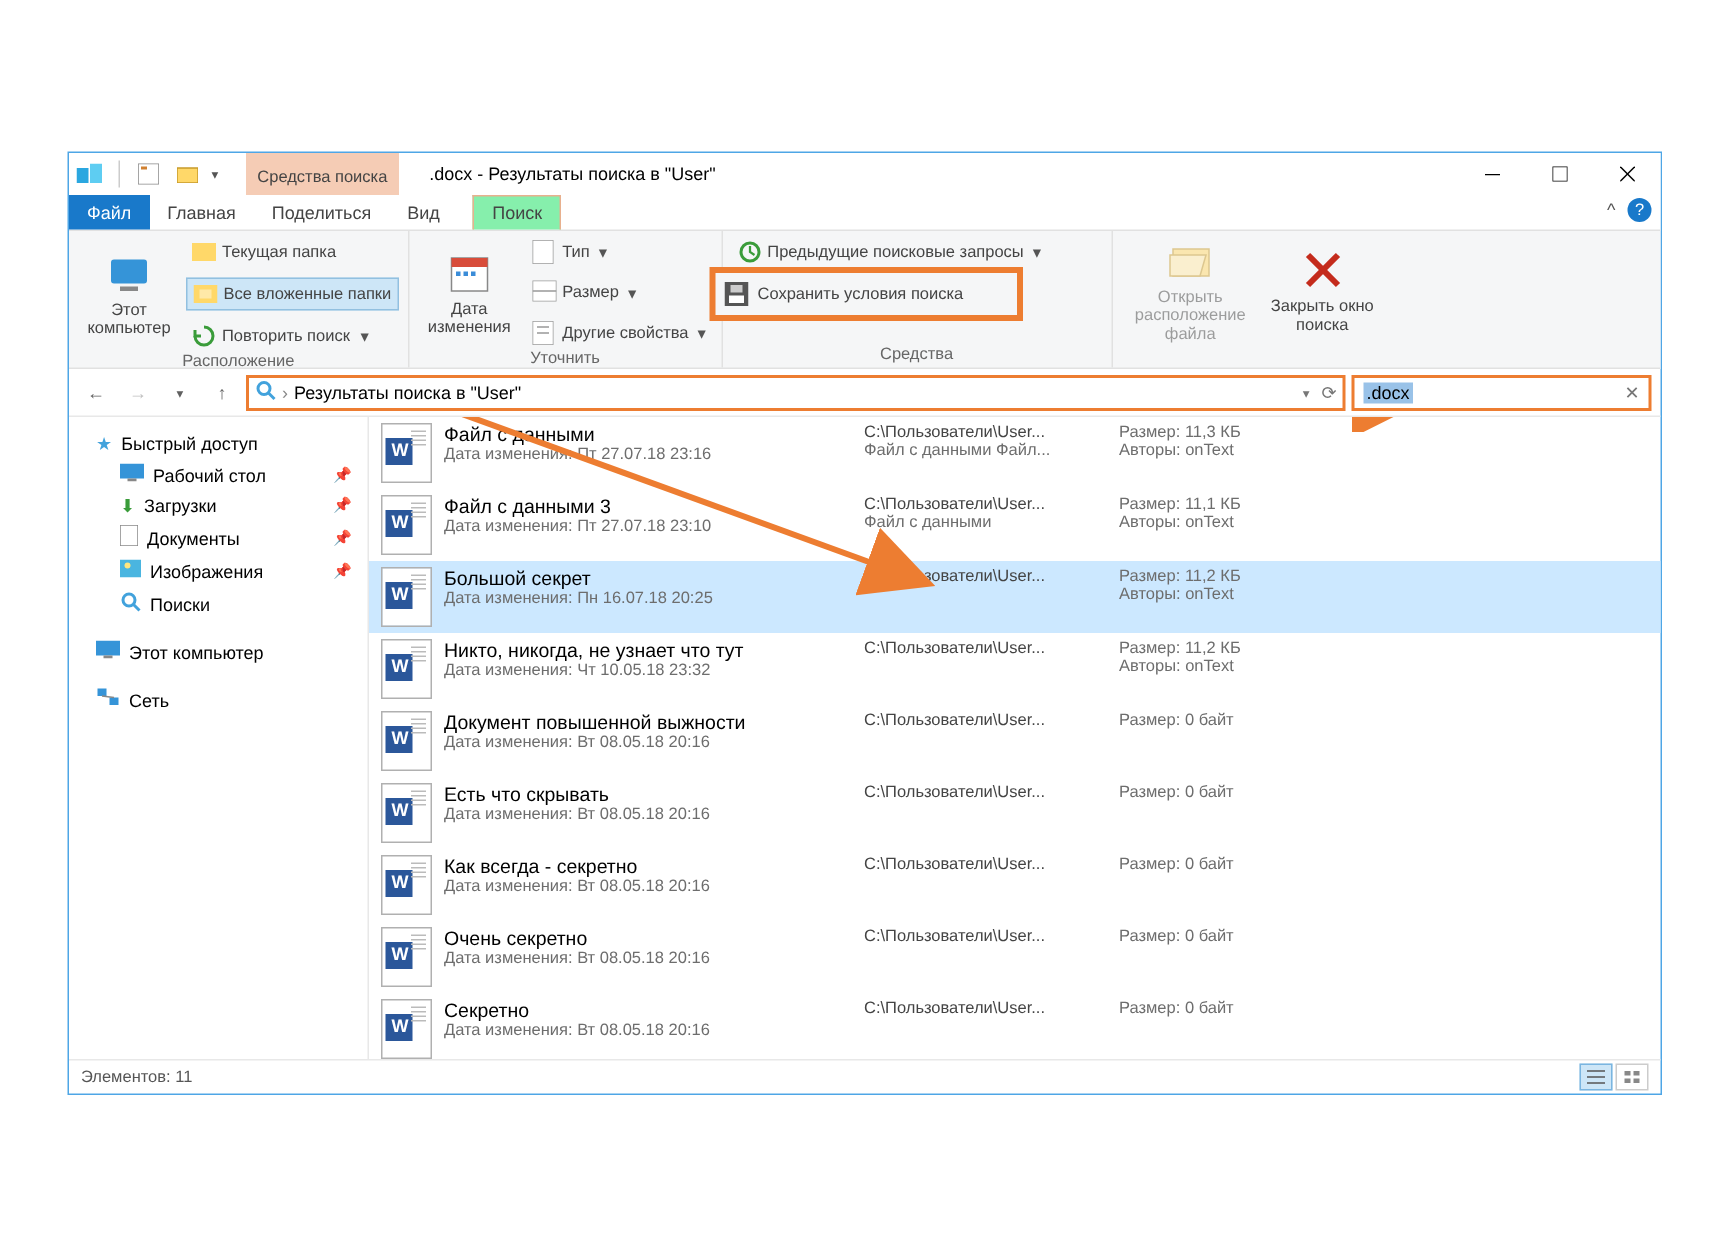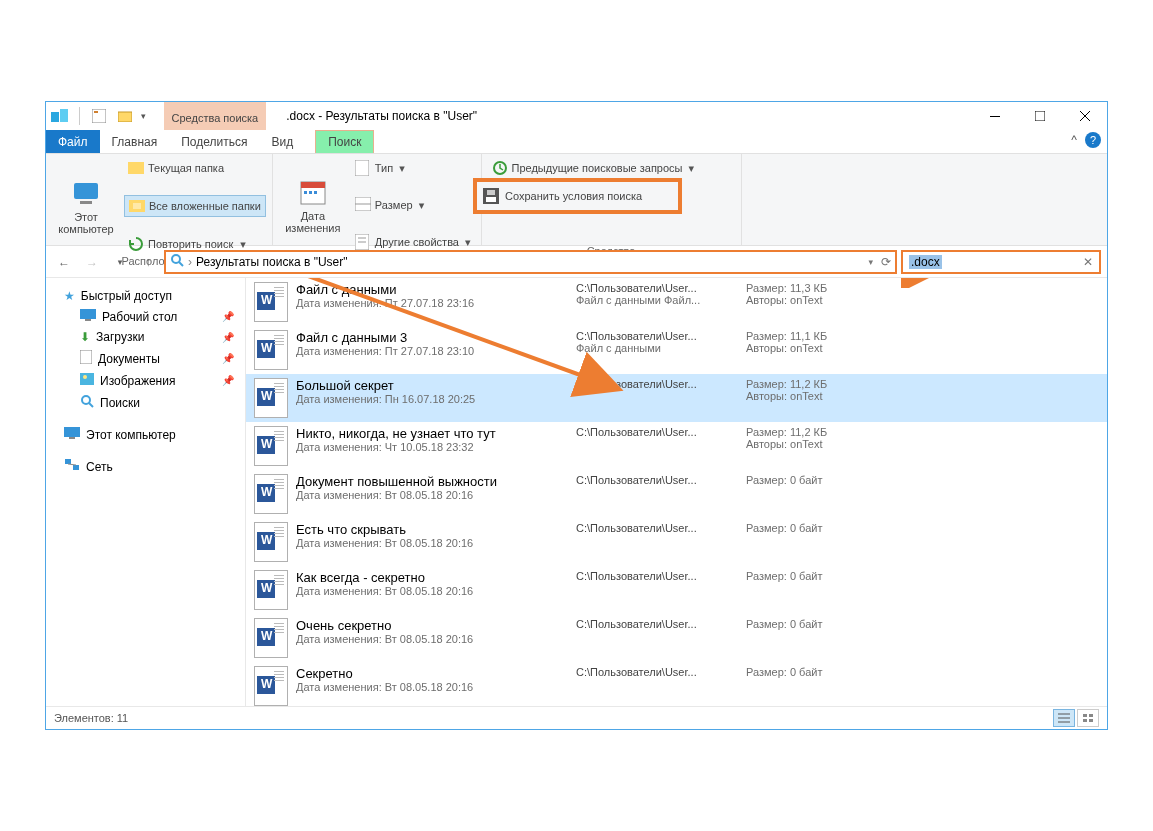--- a/index.html
+++ b/index.html
@@ -20,21 +20,21 @@
 .tab { padding: 0 12px; display: flex; align-items: center; color: #444; }
 .tab-search { background: #86efac; border: 1px solid #e8b08e; border-bottom: none; }
 .tab-help { position: absolute; right: 6px; top: 2px; display: flex; gap: 8px; align-items: center; }
 
 .ribbon { height: 92px; background: #f5f6f7; border-bottom: 1px solid #e1e1e1; display: flex; font-size: 11px; color: #444; position: relative; }
 .ribbon-group { border-right: 1px solid #e1e1e1; padding: 4px 6px 2px 6px; display: flex; flex-direction: column; }
 .ribbon-group-body { flex: 1; display: flex; gap: 4px; }
 .ribbon-group-label { text-align: center; font-size: 11px; color: #666; padding: 1px 0; }
 .big-btn { display: flex; flex-direction: column; align-items: center; justify-content: center; width: 68px; gap: 2px; text-align: center; }
 .big-btn-icon { width: 32px; height: 32px; }
-.stack { display: flex; flex-direction: column; gap: 17px; }
+.stack { display: flex; flex-direction: column; gap: 7px; }
 .small-btn { display: flex; align-items: center; gap: 4px; padding: 2px 4px; white-space: nowrap; }
 .small-btn.highlight { background: #cde6f7; border: 1px solid #92c0e0; }
 .sm-icon { width: 16px; height: 16px; flex-shrink: 0; }
 
 .highlight-box { position: absolute; border: 4px solid #ed7d31; left: 427px; top: 24px; width: 209px; height: 36px; background: #f5f6f7; display: flex; align-items: center; padding: 0 6px; gap: 6px; }
 
 .addr { height: 32px; display: flex; align-items: center; padding: 0 6px; gap: 4px; font-size: 12px; border-bottom: 1px solid #e8e8e8; }
 .nav-btn { width: 24px; height: 24px; display: flex; align-items: center; justify-content: center; color: #606060; }
 .addr-box { flex: 1; height: 24px; border: 1px solid #ccc; display: flex; align-items: center; padding: 0 4px; gap: 4px; background: #fff; position: relative; }
 .addr-box.highlight { border: 2px solid #ed7d31; }
@@ -236,20 +236,36 @@
     <div class="highlight-box">
       <span class="sm-icon"><svg width="16" height="16">
             <rect width="16" height="16" fill="#555"></rect>
             <rect x="3" y="9" width="10" height="5" fill="#fff"></rect>
             <rect x="4" y="2" width="8" height="5" fill="#ccc"></rect>
           </svg></span>
       <span style="font-size:11px">Сохранить условия поиска</span>
     </div>
 
     <div class="ribbon-group" style="border-right:none">
+      <div class="ribbon-group-body">
+        <div class="big-btn" style="opacity:0.5;width:92px">
+          <svg class="big-btn-icon" viewBox="0 0 32 32">
+              <rect x="4" y="8" width="24" height="18" fill="#ffd869" stroke="#c79a2a"></rect>
+              <path d="M2 12 L26 12 L22 26 L2 26 Z" fill="#ffe9a8" stroke="#c79a2a"></path>
+            </svg>
+          <span style="line-height:1.1">Открыть расположение файла</span>
+        </div>
+        <div class="big-btn" style="width:76px">
+          <svg class="big-btn-icon" viewBox="0 0 32 32">
+              <line x1="6" y1="6" x2="26" y2="26" stroke="#c42b1c" stroke-width="4"></line>
+              <line x1="26" y1="6" x2="6" y2="26" stroke="#c42b1c" stroke-width="4"></line>
+            </svg>
+          <span style="line-height:1.1">Закрыть окно поиска</span>
+        </div>
+      </div>
       <div class="ribbon-group-label">&nbsp;</div>
     </div>
   </div>
 
   <div class="addr">
     <div class="nav-btn">←</div>
     <div class="nav-btn" style="opacity:0.4">→</div>
     <div class="nav-btn" style="font-size:9px">▾</div>
     <div class="nav-btn">↑</div>
     <div class="addr-box highlight">

